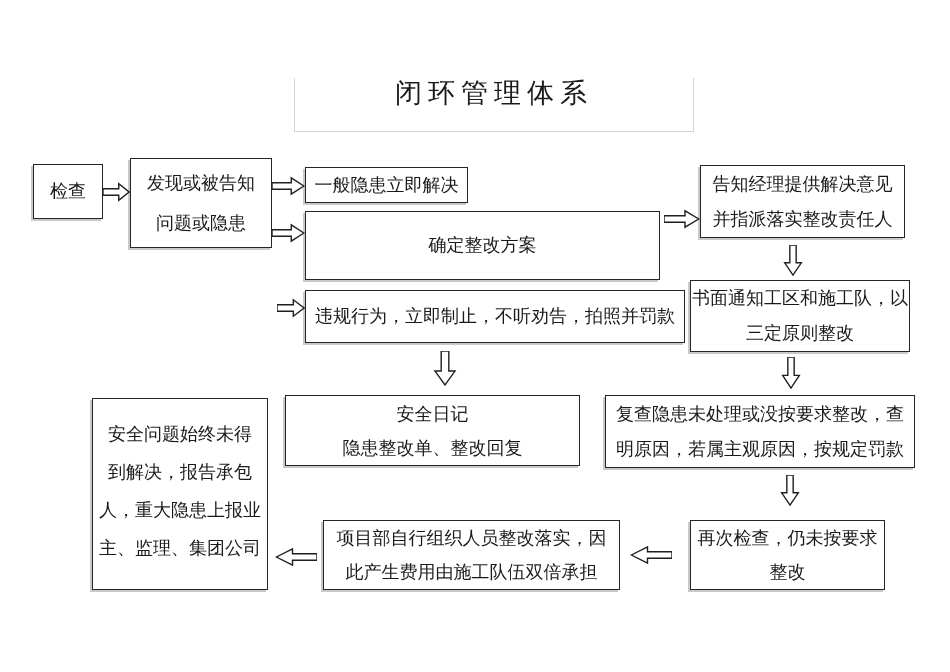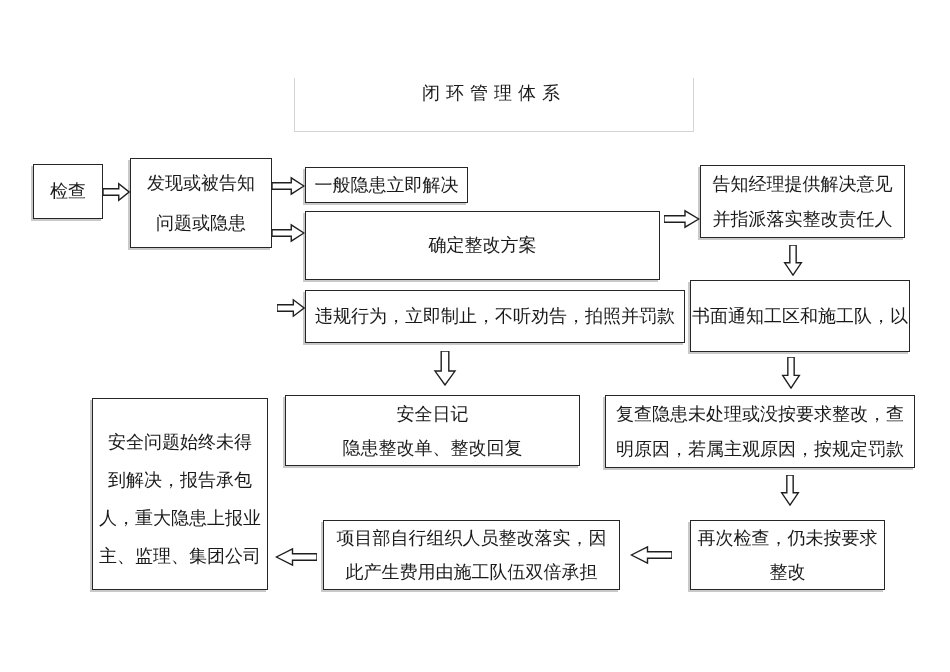--- a/index.html
+++ b/index.html
@@ -13,21 +13,21 @@
   }
   .title-frame {
     position: absolute;
     left: 294px; top: 78px; width: 398px; height: 53px;
     border-left: 1px solid #d4d4d4;
     border-right: 1px solid #d4d4d4;
     border-bottom: 1px solid #d4d4d4;
     text-align: center;
   }
   .title-text {
-    font-size: 18px;
+    font-size: 27px;
     letter-spacing: 6px;
     line-height: 31px;
     white-space: nowrap;
   }
   .box {
     position: absolute;
     box-sizing: border-box;
     border: 1.5px solid #262626;
     background: #ffffff;
     box-shadow: -2px 2px 0 #c9c9c9;
@@ -36,21 +36,21 @@
     align-items: center;
     justify-content: center;
     text-align: right;
     font-size: 18px;
   }
   .box .line { line-height: 35px; white-space: nowrap; }
   .box.lh33 .line { line-height: 33px; }
   .box.lh34 .line { line-height: 34px; }
   .box.lh38 .line { line-height: 38px; }
   .box.lh40 .line { line-height: 40px; }
-  .box.top-align { justify-content: flex-start; padding-top: 24px; }
+  .box.top-align { justify-content: flex-start; padding-top: 16px; }
   .arrow { position: absolute; }
   .arrow svg { display: block; width: 100%; height: 100%; }
   .arrow polygon {
     fill: #ffffff;
     stroke: #1f1f1f;
     stroke-width: 1.4;
     stroke-linejoin: miter;
     vector-effect: non-scaling-stroke;
   }
 </style>
@@ -84,20 +84,21 @@
     <div class="line">违规行为，立即制止，不听劝告，拍照并罚款</div>
   </div>
 
   <div class="box" style="left:700px;top:165px;width:205px;height:73px">
     <div class="line">告知经理提供解决意见</div>
     <div class="line">并指派落实整改责任人</div>
   </div>
 
   <div class="box" style="left:690px;top:280px;width:220px;height:72px">
     <div class="line">书面通知工区和施工队，以</div>
+    <div class="line">三定原则整改</div>
   </div>
 
   <div class="box" style="left:605px;top:395px;width:310px;height:73px">
     <div class="line">复查隐患未处理或没按要求整改，查</div>
     <div class="line">明原因，若属主观原因，按规定罚款</div>
   </div>
 
   <div class="box lh34" style="left:690px;top:520px;width:195px;height:70px">
     <div class="line">再次检查，仍未按要求</div>
     <div class="line">整改</div>

